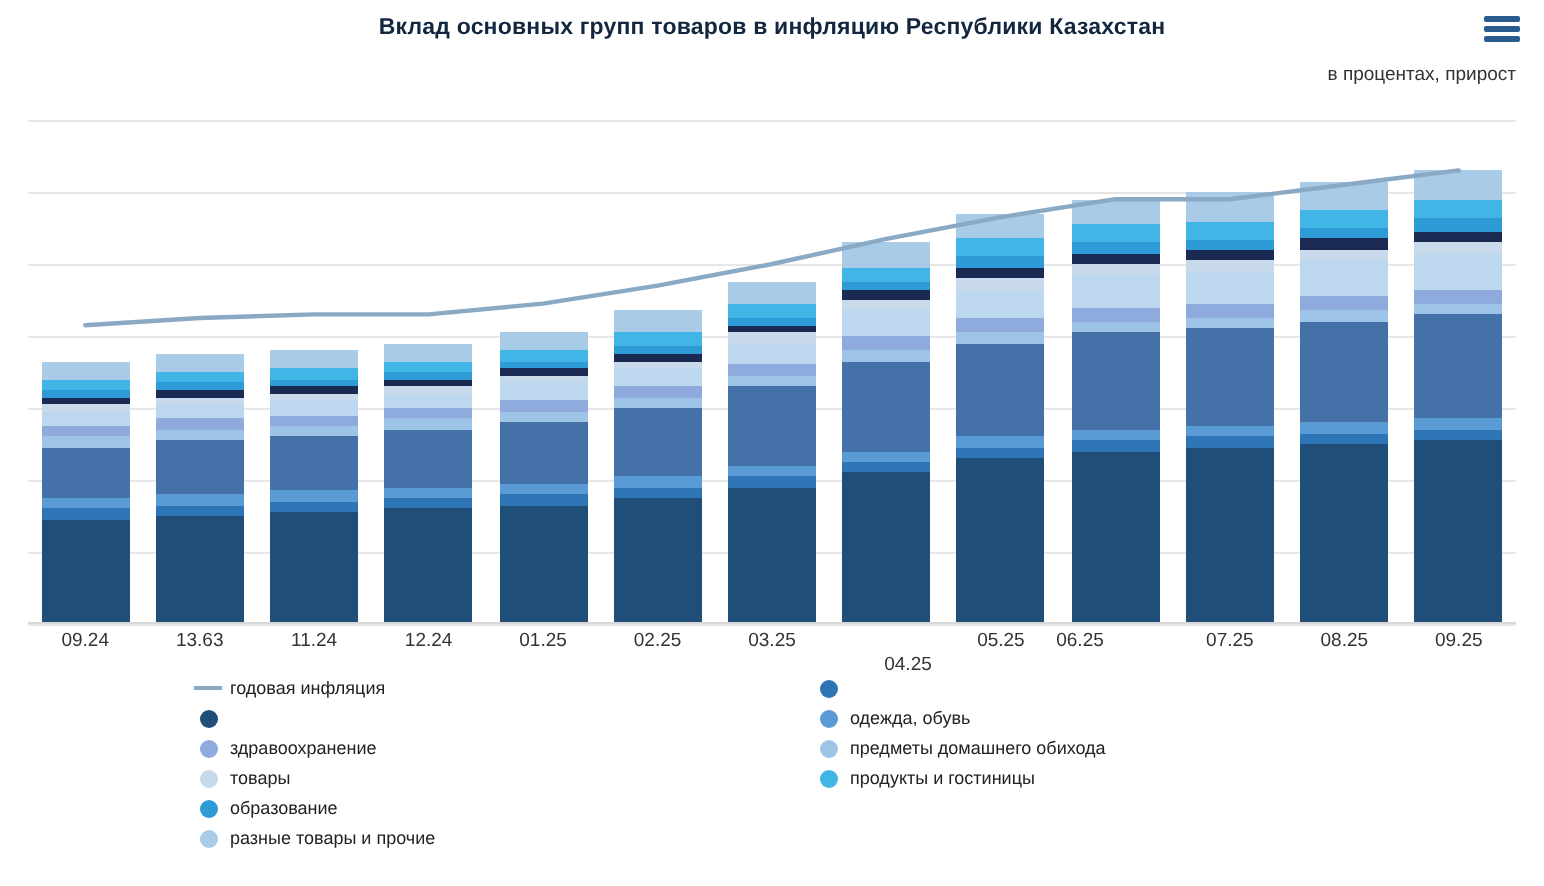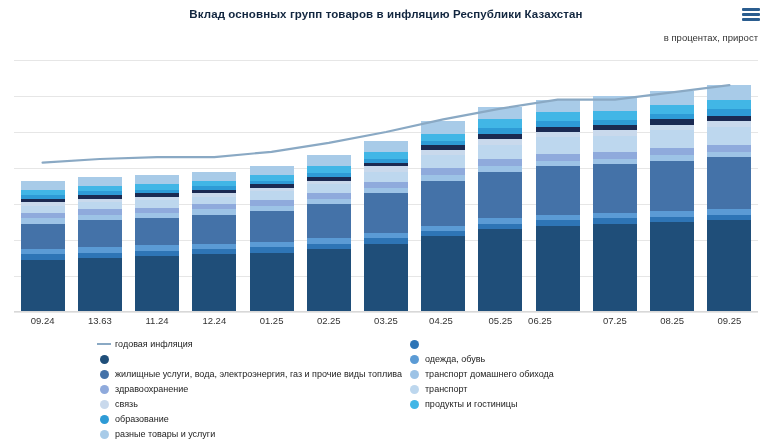--- a/index.html
+++ b/index.html
@@ -413,73 +413,65 @@
   </div>
 
   <div class="xlabels" id="xlabels">
       <div class="xlab" style="left: 6.61538px;">09.24</div>
       <div class="xlab" style="left: 63.8462px;">13.63</div>
       <div class="xlab" style="left: 121.077px;">11.24</div>
       <div class="xlab" style="left: 178.308px;">12.24</div>
       <div class="xlab" style="left: 235.538px;">01.25</div>
       <div class="xlab" style="left: 292.769px;">02.25</div>
       <div class="xlab" style="left: 350px;">03.25</div>
-      <div class="xlab" style="left: 405px;">04.25</div>
+      <div class="xlab" style="left: 418px; margin-top: 12px;">04.25</div>
       <div class="xlab" style="left: 464.462px;">05.25</div>
       <div class="xlab" style="left: 504px;">06.25</div>
       <div class="xlab" style="left: 578.923px;">07.25</div>
       <div class="xlab" style="left: 636.154px;">08.25</div>
       <div class="xlab" style="left: 693.385px;">09.25</div>
     </div>
 
   <div class="legend">
     <div class="legend-col left" id="legend-left">
         <div class="legend-item">
           <span class="swatch line" style="background: rgb(138, 169, 196);"></span>
           <span class="legend-label">годовая инфляция</span>
         </div>
         <div class="legend-item">
           <span class="swatch" style="background: rgb(31, 78, 121);"></span>
         </div>
         <div class="legend-item">
-          <span class="swatch" style="background: rgb(68, 114, 168);"></span>
-          <span class="legend-label">жилищные услуги, вода, электроэнергия, газ и прочие виды топлива</span>
-        </div>
-        <div class="legend-item">
           <span class="swatch" style="background: rgb(143, 170, 220);"></span>
           <span class="legend-label">здравоохранение</span>
         </div>
         <div class="legend-item">
           <span class="swatch" style="background: rgb(201, 217, 236);"></span>
-          <span class="legend-label">связь</span>
+          <span class="legend-label">товары</span>
         </div>
         <div class="legend-item">
           <span class="swatch" style="background: rgb(46, 155, 214);"></span>
           <span class="legend-label">образование</span>
         </div>
         <div class="legend-item">
           <span class="swatch" style="background: rgb(168, 203, 232);"></span>
-          <span class="legend-label">разные товары и услуги</span>
+          <span class="legend-label">разные товары и прочие</span>
         </div>
       </div>
     <div class="legend-col right" id="legend-right">
         <div class="legend-item">
           <span class="swatch" style="background: rgb(46, 117, 182);"></span>
         </div>
         <div class="legend-item">
           <span class="swatch" style="background: rgb(91, 155, 213);"></span>
           <span class="legend-label">одежда, обувь</span>
         </div>
         <div class="legend-item">
           <span class="swatch" style="background: rgb(157, 195, 230);"></span>
-          <span class="legend-label">транспорт домашнего обихода</span>
-        </div>
-        <div class="legend-item">
-          <span class="swatch" style="background: rgb(189, 215, 238);"></span>
-          <span class="legend-label">транспорт</span>
+          <span class="legend-label">предметы домашнего обихода</span>
         </div>
         <div class="legend-item">
           <span class="swatch" style="background: rgb(65, 182, 230);"></span>
           <span class="legend-label">продукты и гостиницы</span>
         </div>
       </div>
   </div>
 
   <div class="bottom-rule"></div>
 </div>

